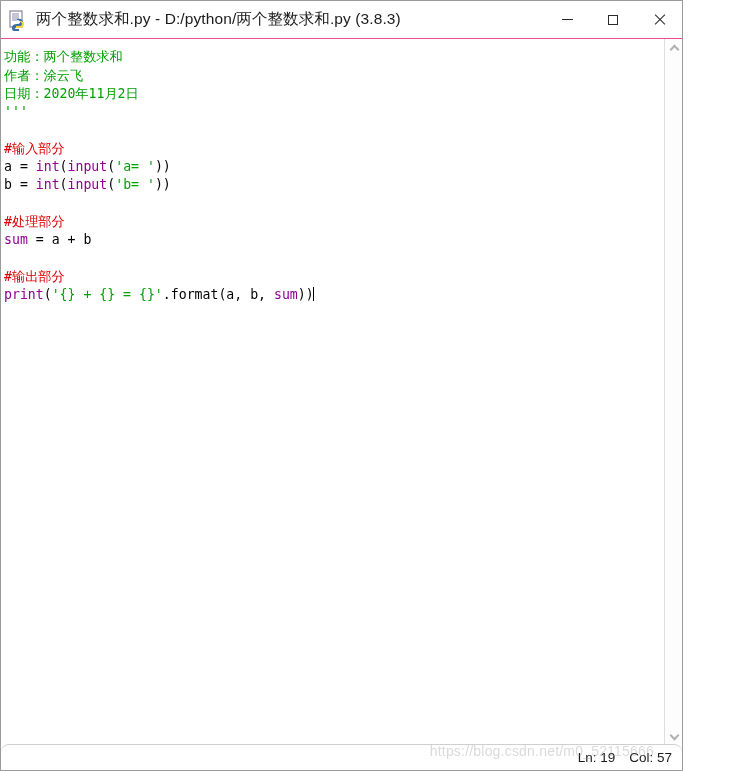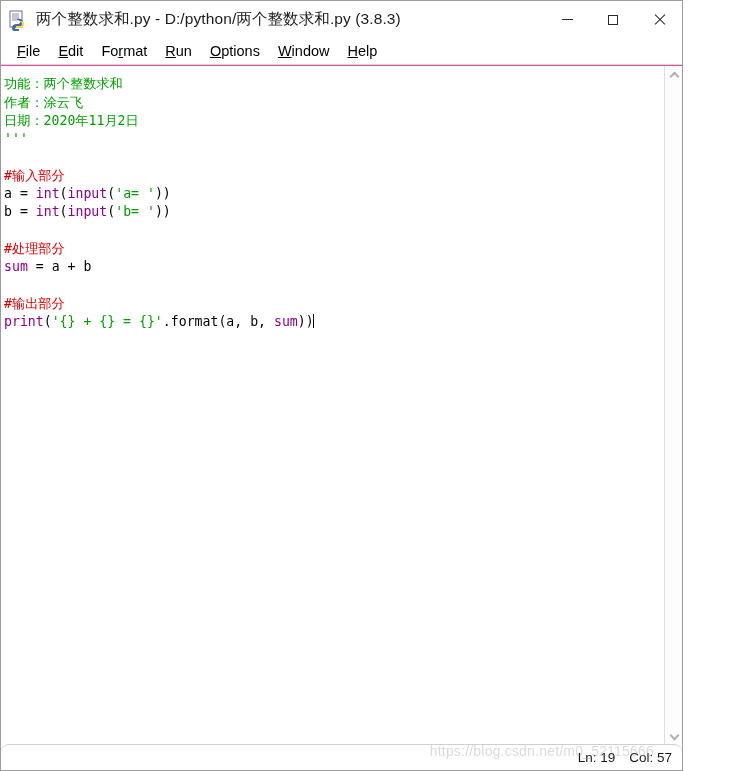--- a/index.html
+++ b/index.html
@@ -256,29 +256,20 @@
       </div>
       <div class="win-btn">
         <span class="glyph-max"></span>
       </div>
       <div class="win-btn close">
         <span class="glyph-close"></span>
       </div>
     </div>
   </div>
 
-  <div class="menubar" id="menubar">
-      <div class="menu-item"><u>F</u>ile</div>
-      <div class="menu-item"><u>E</u>dit</div>
-      <div class="menu-item">Fo<u>r</u>mat</div>
-      <div class="menu-item"><u>R</u>un</div>
-      <div class="menu-item"><u>O</u>ptions</div>
-      <div class="menu-item"><u>W</u>indow</div>
-      <div class="menu-item"><u>H</u>elp</div>
-    </div>
 
   <div class="editor-wrap">
     <div class="code-area">
       <pre class="code" id="codeblock"><span class="tok-str">'''</span>
 <span class="tok-str">功能：两个整数求和</span>
 <span class="tok-str">作者：涂云飞</span>
 <span class="tok-str">日期：2020年11月2日</span>
 <span class="tok-str">'''</span>
 
 <span class="tok-com">#输入部分</span>

